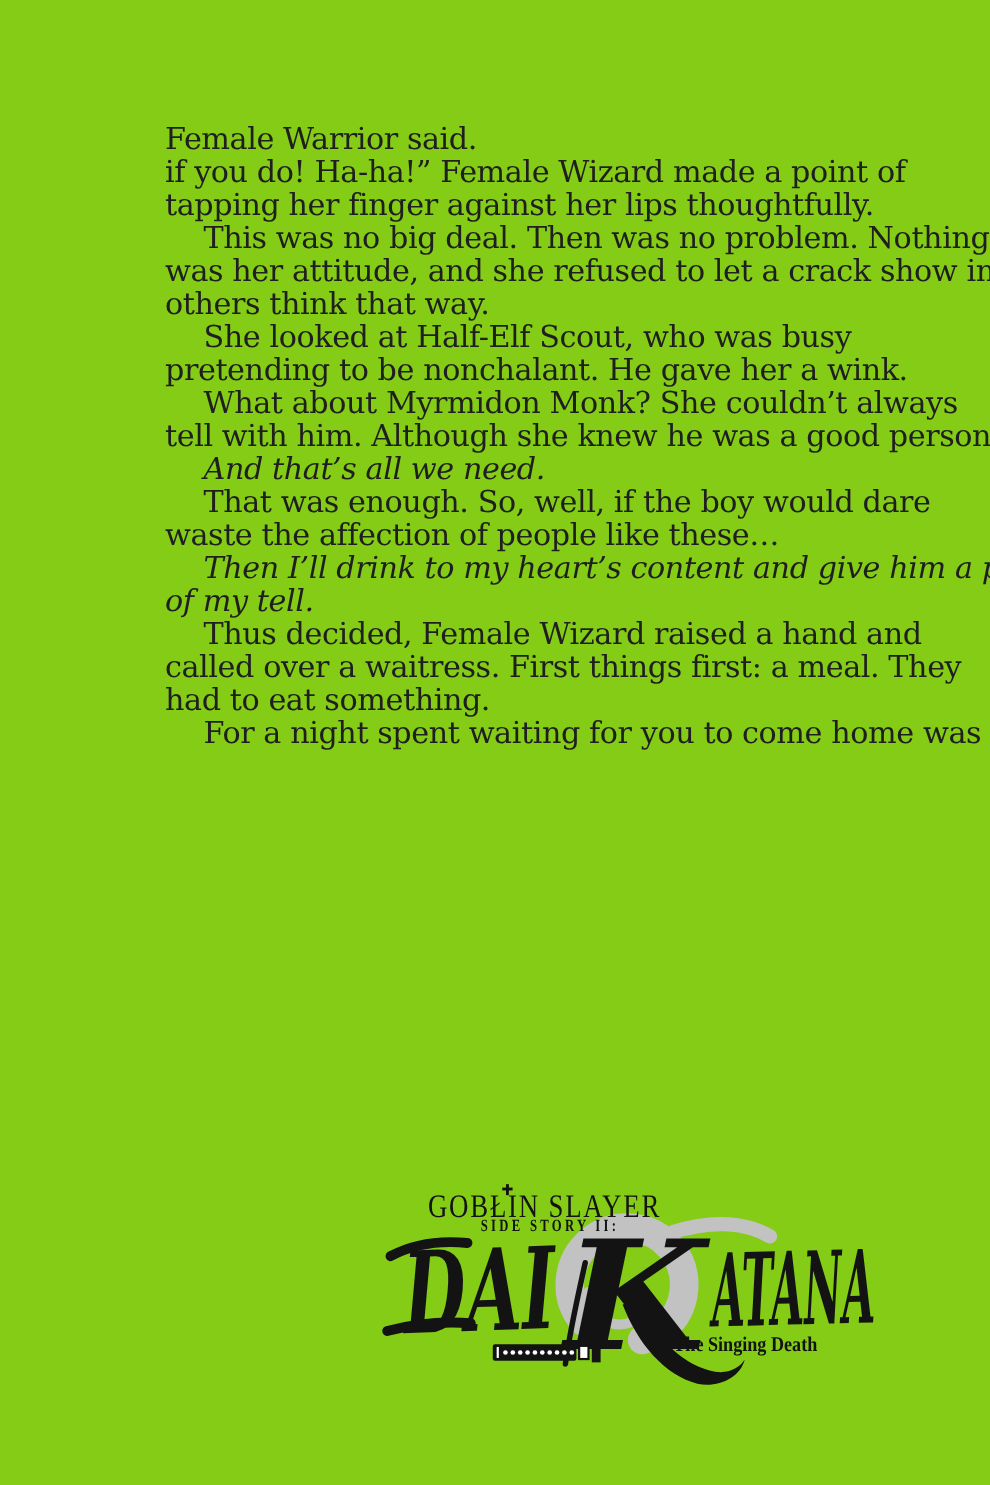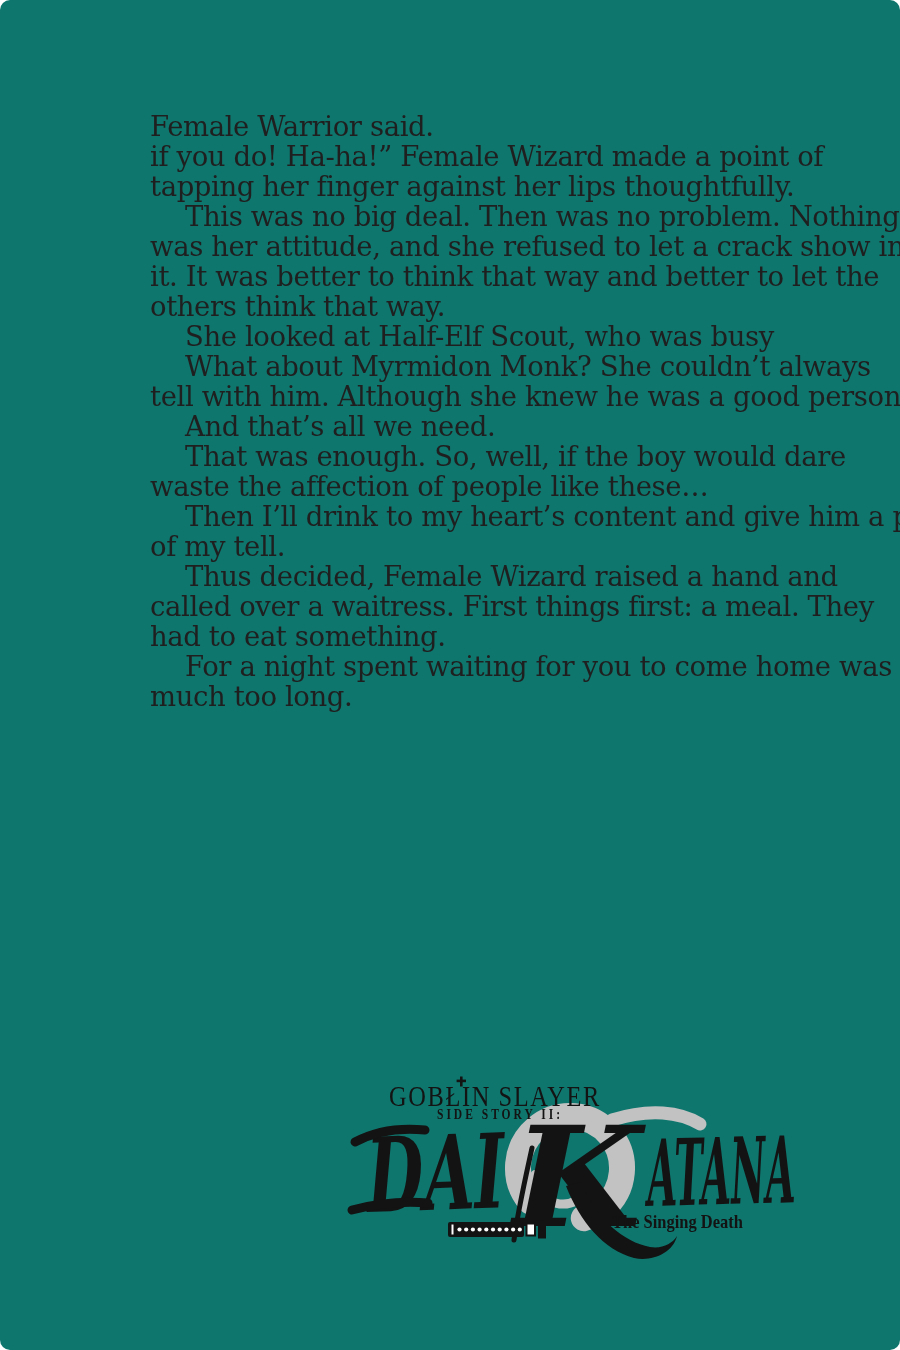--- a/index.html
+++ b/index.html
@@ -26,20 +26,21 @@
     color: #1f1f1f;
   }
   .body-text .line {
     height: 30px;
     white-space: nowrap;
   }
   .body-text .line.indent {
     padding-left: 35px;
   }
   .body-text .line.italic {
+    font-style: italic;
   }
   .logo-svg {
     position: absolute;
     left: 0;
     top: 1060px;
     width: 900px;
     height: 240px;
   }
   .logo-series-title {
     font-family: "Liberation Serif", serif;
@@ -56,43 +57,42 @@
     font-style: italic;
   }
   .logo-subtitle {
     font-family: "Liberation Serif", serif;
     font-weight: bold;
   }
 </style>
 </head>
 <body>
 
-<div class="page" style="background: #0f766e; border-radius: 10px;">
+<div class="page" style="background: #84cc16;">
 
   <div class="body-text" style="color: rgb(31, 31, 31);">
       <div class="line">Female Warrior said.</div>
       <div class="line">if you do! Ha-ha!” Female Wizard made a point of</div>
       <div class="line">tapping her finger against her lips thoughtfully.</div>
       <div class="line indent">This was no big deal. Then was no problem. Nothing</div>
       <div class="line">was her attitude, and she refused to let a crack show in</div>
-      <div class="line">it. It was better to think that way and better to let the</div>
       <div class="line">others think that way.</div>
       <div class="line indent">She looked at Half-Elf Scout, who was busy</div>
+      <div class="line">pretending to be nonchalant. He gave her a wink.</div>
       <div class="line indent">What about Myrmidon Monk? She couldn’t always</div>
       <div class="line">tell with him. Although she knew he was a good person.</div>
       <div class="line indent italic">And that’s all we need.</div>
       <div class="line indent">That was enough. So, well, if the boy would dare</div>
       <div class="line">waste the affection of people like these…</div>
       <div class="line indent italic">Then I’ll drink to my heart’s content and give him a piece</div>
       <div class="line italic">of my tell.</div>
       <div class="line indent">Thus decided, Female Wizard raised a hand and</div>
       <div class="line">called over a waitress. First things first: a meal. They</div>
       <div class="line">had to eat something.</div>
       <div class="line indent">For a night spent waiting for you to come home was</div>
-      <div class="line">much too long.</div>
     </div>
 
   <svg class="logo-svg" viewBox="0 1060 900 240" xmlns="http://www.w3.org/2000/svg">
 
     <g>
       <circle cx="570" cy="1168" r="52" fill="none" stroke-width="26" stroke-linecap="round" stroke-dasharray="267 60" transform="rotate(140 570 1168)" stroke="#c2c2c2"></circle>
       <circle cx="563" cy="1176" r="28" fill="none" stroke-width="9" stroke-linecap="round" stroke-dasharray="60 116" transform="rotate(60 563 1176)" stroke="#c2c2c2"></circle>
       <path d="M612,1120 C650,1108 680,1112 700,1124" fill="none" stroke-width="13" stroke-linecap="round" stroke="#c2c2c2"></path>
     </g>
 

